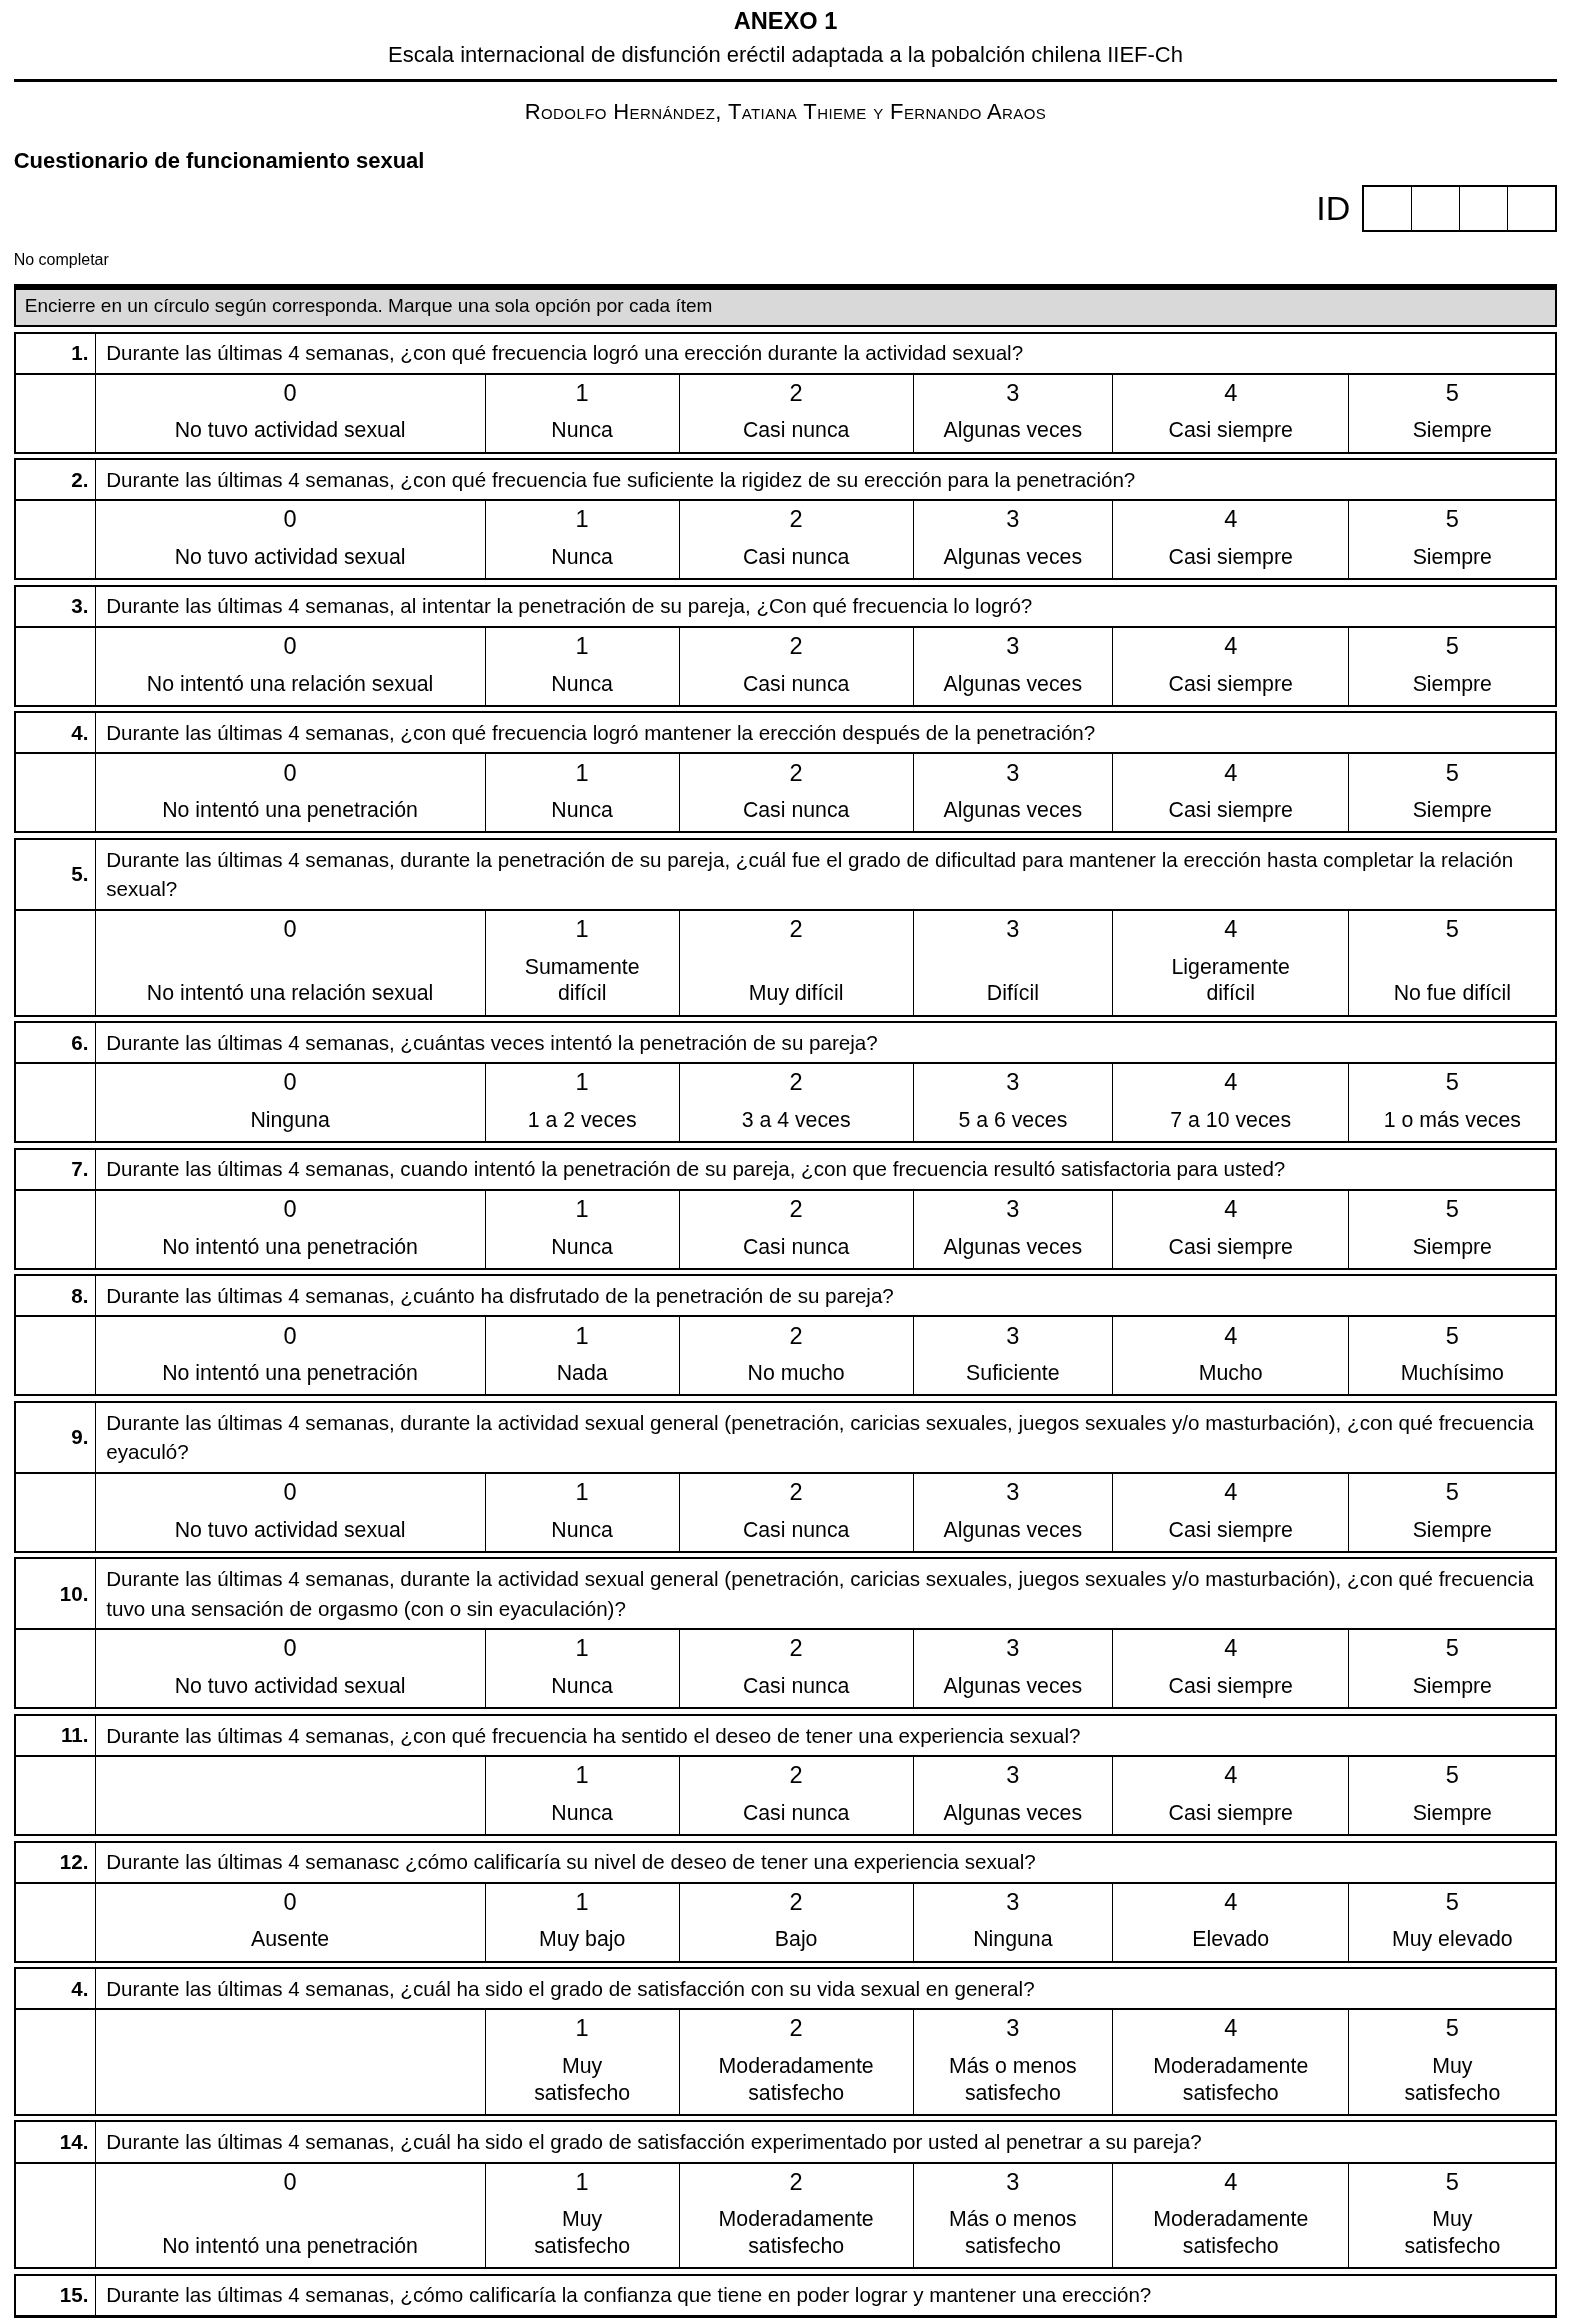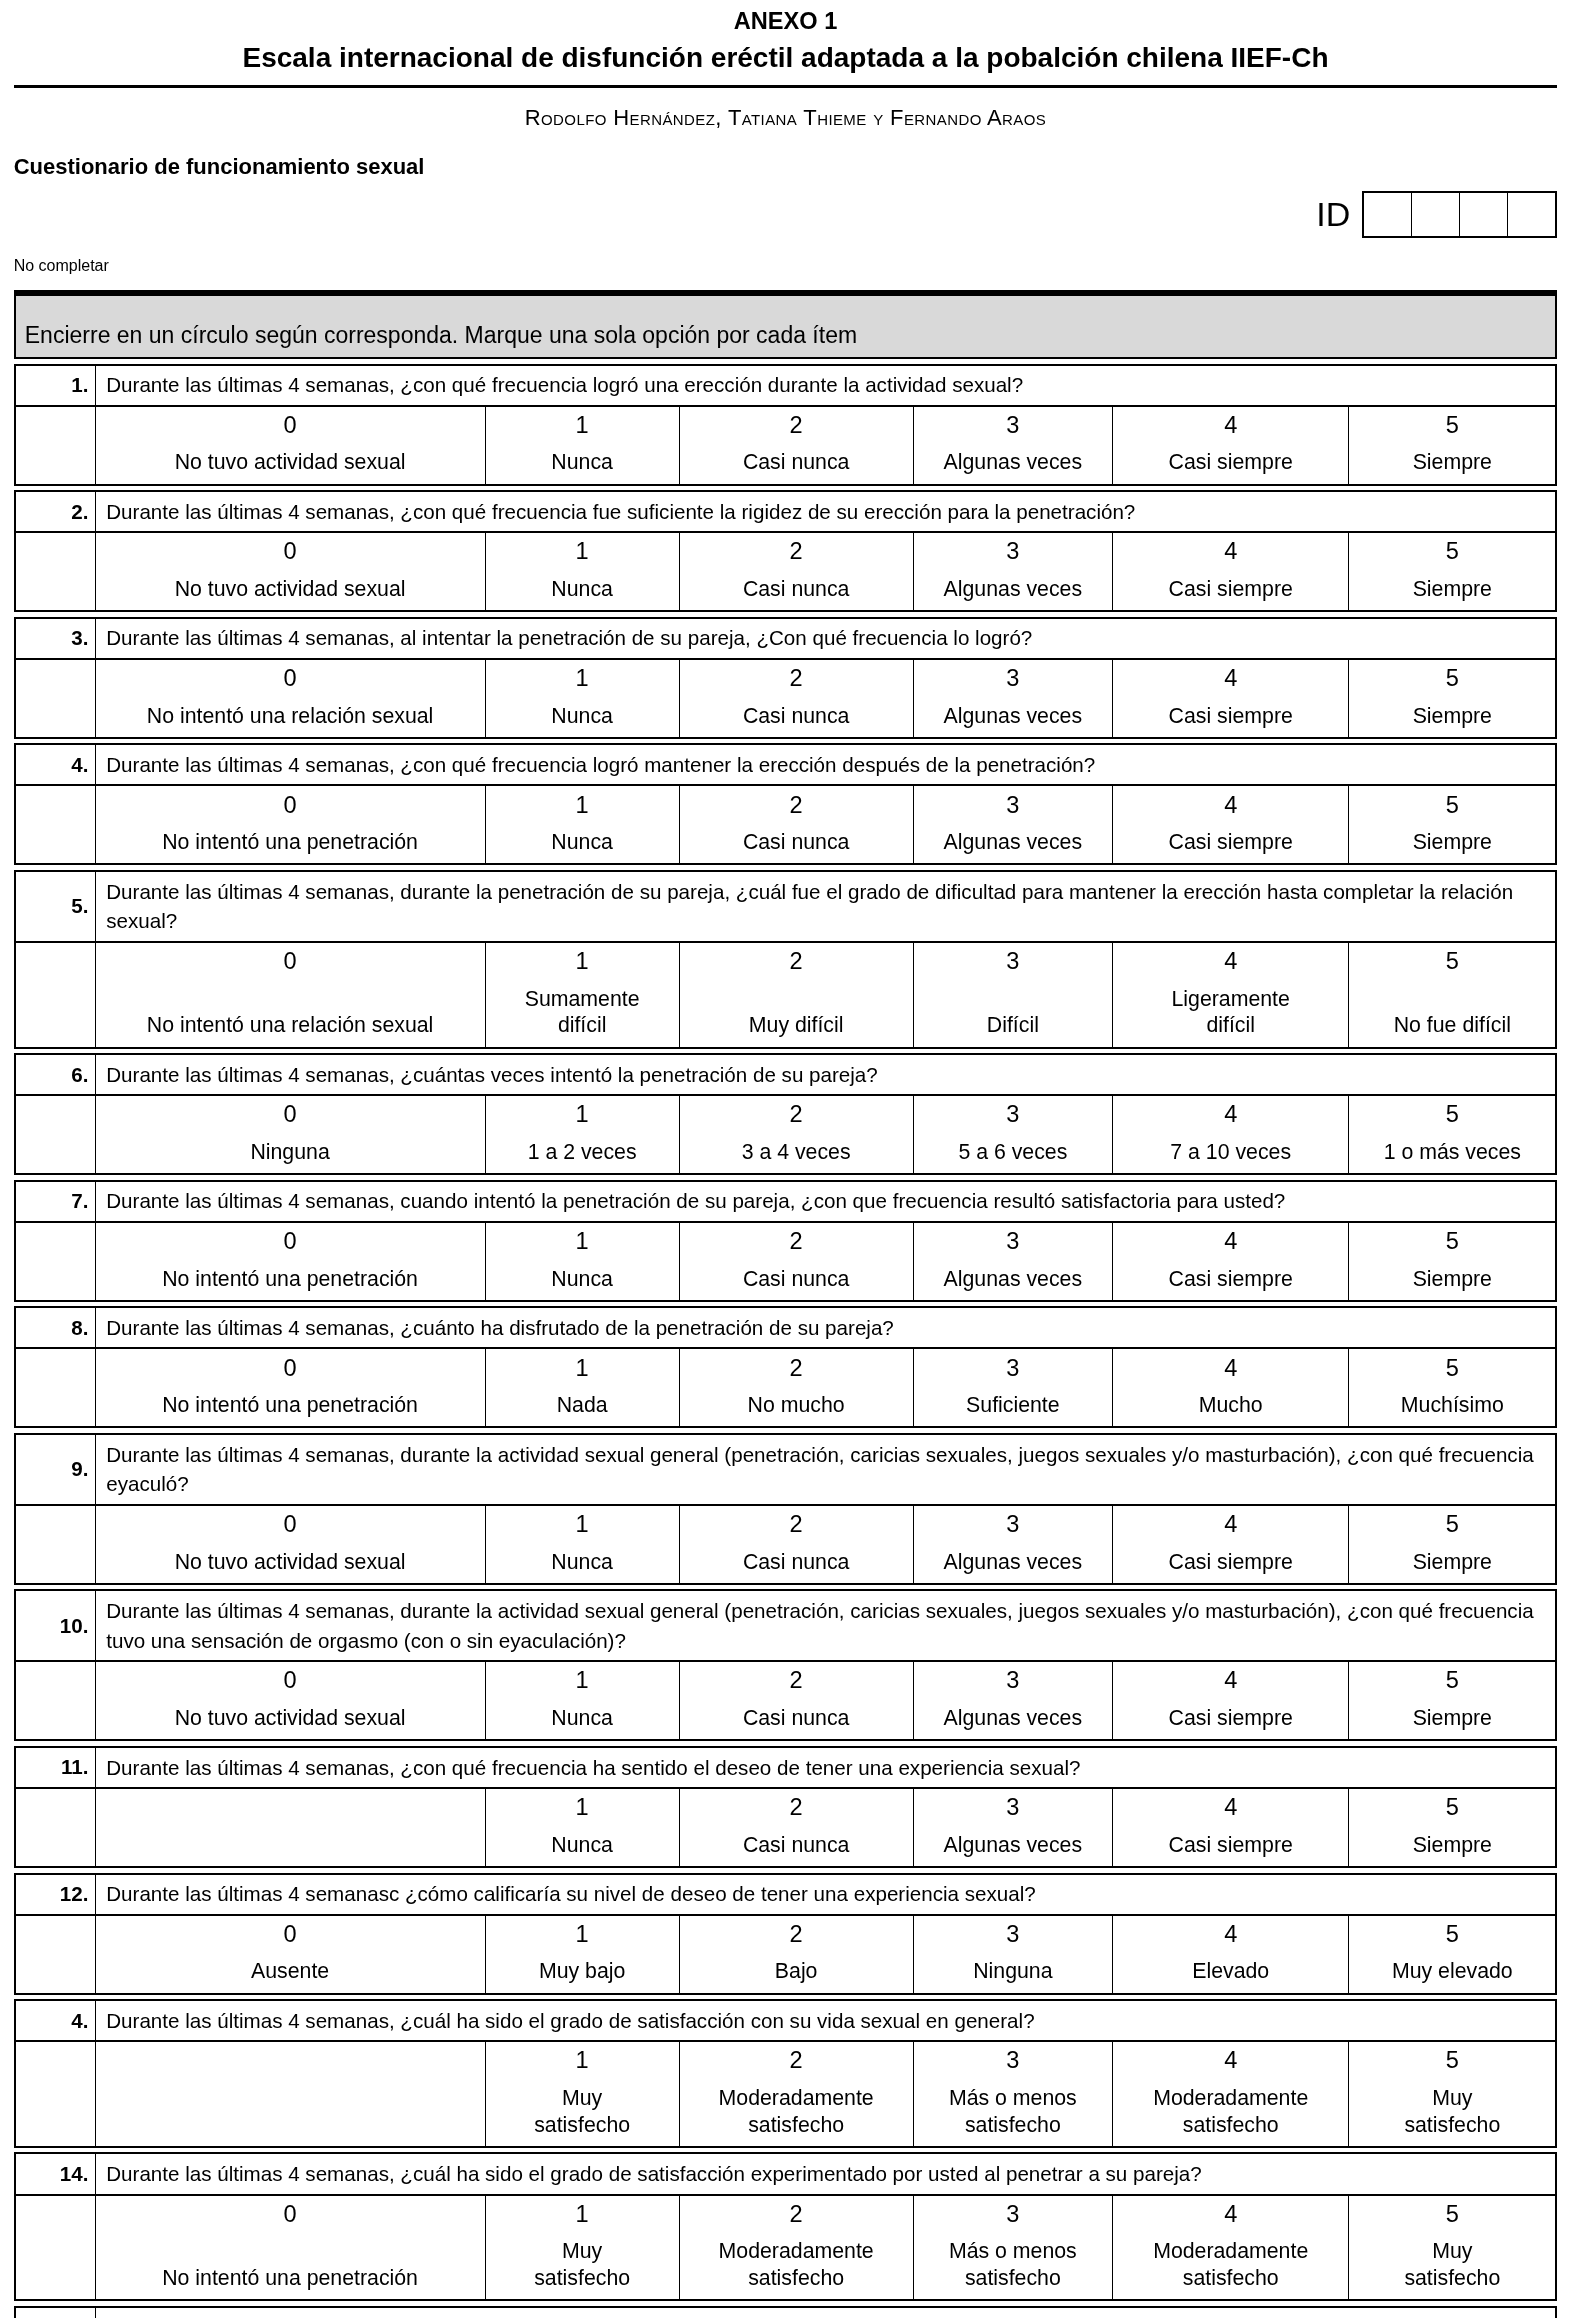--- a/index.html
+++ b/index.html
@@ -6,42 +6,42 @@
   body {
     width: 1571px;
     font-family: "Liberation Sans", "DejaVu Sans", sans-serif;
     color: #000;
     -webkit-font-smoothing: antialiased;
   }
   .sheet { padding: 4.6px 13.7px 6.1px 13.7px; }
 
   
   .annex    { text-align: center; font-size: 23.6px; font-weight: bold; margin-top: 3px; }
-  .doc-title{ text-align: center; font-size: 28px; font-weight: bold; margin-top: 7.6px; }
+  .doc-title{ text-align: center; font-size: 22px; font-weight: normal; margin-top: 7.6px; }
   .rule     { border: none; border-top: 3px solid #000; margin: 10.7px 0 0 0; }
   .authors  { text-align: center; font-size: 22px; font-variant: small-caps; margin-top: 17px; letter-spacing: 0.4px; }
   .subtitle { text-align: left; font-size: 22px; font-weight: bold; margin-top: 23px; }
 
   .id-row   { display: flex; justify-content: flex-end; align-items: center; gap: 12px; margin-top: 10.7px; }
   .id-label { font-size: 34px; line-height: 1; }
   .id-boxes { display: flex; border: 2.3px solid #000; }
   .id-cell  { width: 47px; height: 43px; border-left: 1.5px solid #000; background: #fff; }
   .id-cell:first-child { border-left: none; }
   .id-note  { text-align: left; font-size: 16px; margin-top: 19px; }
 
   
   .instructions {
     margin-top: 15.2px;
     border: 2.3px solid #000;
     border-top-width: 6.1px;
     background: #d9d9d9;
     padding: 4.6px 9.1px 7.6px 9.1px;
   }
   .instructions .ins-label { font-size: 23px; font-weight: bold; }
-  .instructions .ins-text  { font-size: 23px; margin-top: 22px; }
+  .instructions .ins-text  { font-size: 19px; margin-top: 1px; }
 
   
   .q-block { border: 2.3px solid #000; margin-top: 4.6px; }
 
   .q-row {
     display: grid;
     grid-template-columns: 5.12% 1fr;
     border-bottom: 2.3px solid #000;
   }
   .q-num {

